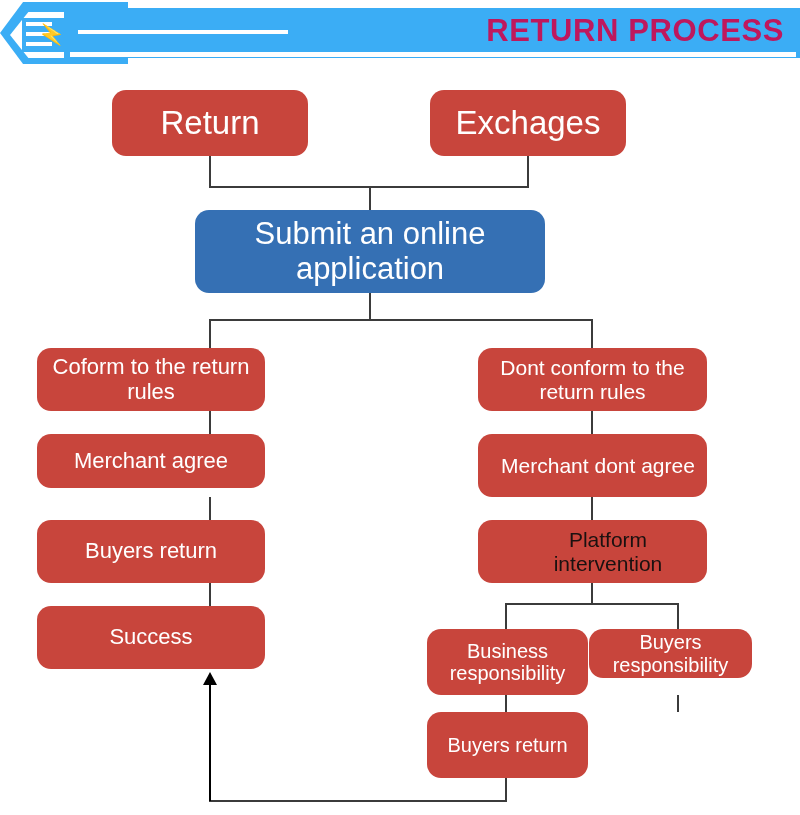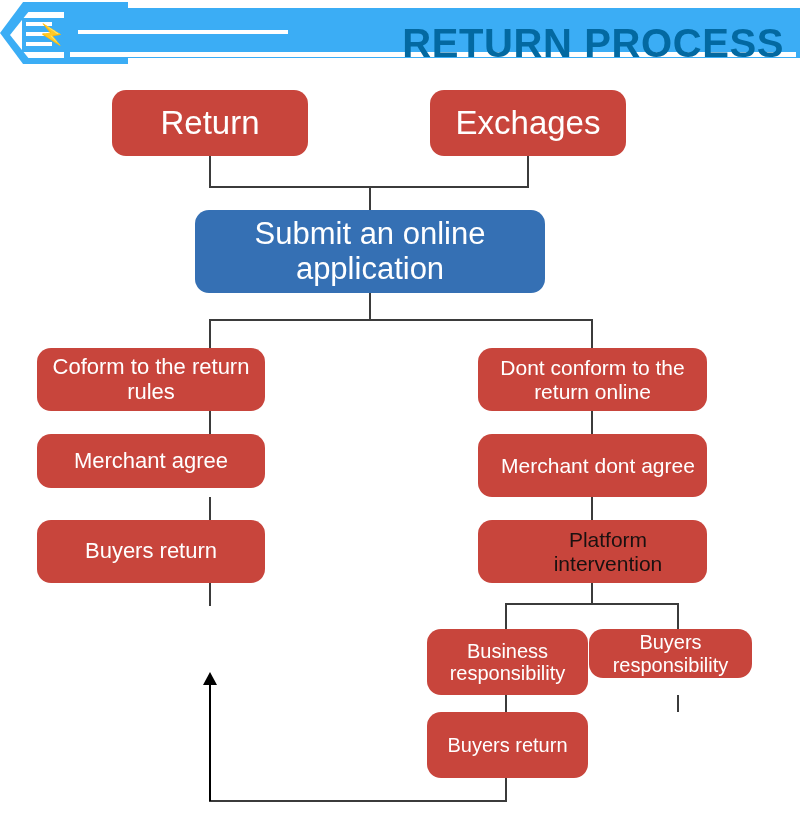--- a/index.html
+++ b/index.html
@@ -85,23 +85,23 @@
   .banner-line {
     position: absolute;
     background: #ffffff;
     height: 4px;
   }
   .banner-line-top { left: 78px; top: 30px; width: 210px; }
   .banner-line-bottom { left: 70px; top: 52px; width: 726px; height: 5px; }
   #banner-title {
     position: absolute;
     right: 16px;
-    top: 24px;
-    color: #0369a1;
-    font-size: 40px;
+    top: 12px;
+    color: #be185d;
+    font-size: 31px;
     font-weight: 700;
     letter-spacing: 0.6px;
     line-height: 38px;
     white-space: nowrap;
   }
 
   
   .node {
     position: absolute;
     box-sizing: border-box;
@@ -189,23 +189,26 @@
   <div class="node" style="left:37px; top:434px; width:228px; height:54px; font-size:22px;">
     <span>Merchant agree</span>
   </div>
   <div class="conn v" style="left:209px; top:497px; height:23px;"></div>
 
   <div class="node" style="left:37px; top:520px; width:228px; height:63px; font-size:22px;">
     <span>Buyers return</span>
   </div>
   <div class="conn v" style="left:209px; top:583px; height:23px;"></div>
 
+  <div class="node" style="left:37px; top:606px; width:228px; height:63px; font-size:22px;">
+    <span>Success</span>
+  </div>
 
   <div class="node" style="left:478px; top:348px; width:229px; height:63px; font-size:21px;">
-    <span>Dont conform to the return online</span>
+    <span>Dont conform to the return rules</span>
   </div>
   <div class="conn v" style="left:591px; top:411px; height:23px;"></div>
 
   <div class="node" style="left:478px; top:434px; width:229px; height:63px; font-size:21px;padding-left:17px;">
     <span>Merchant dont agree</span>
   </div>
   <div class="conn v" style="left:591px; top:497px; height:23px;"></div>
 
   <div class="node dark-text" style="left:478px; top:520px; width:229px; height:63px; font-size:21px;">
     <span>Platform intervention</span>

